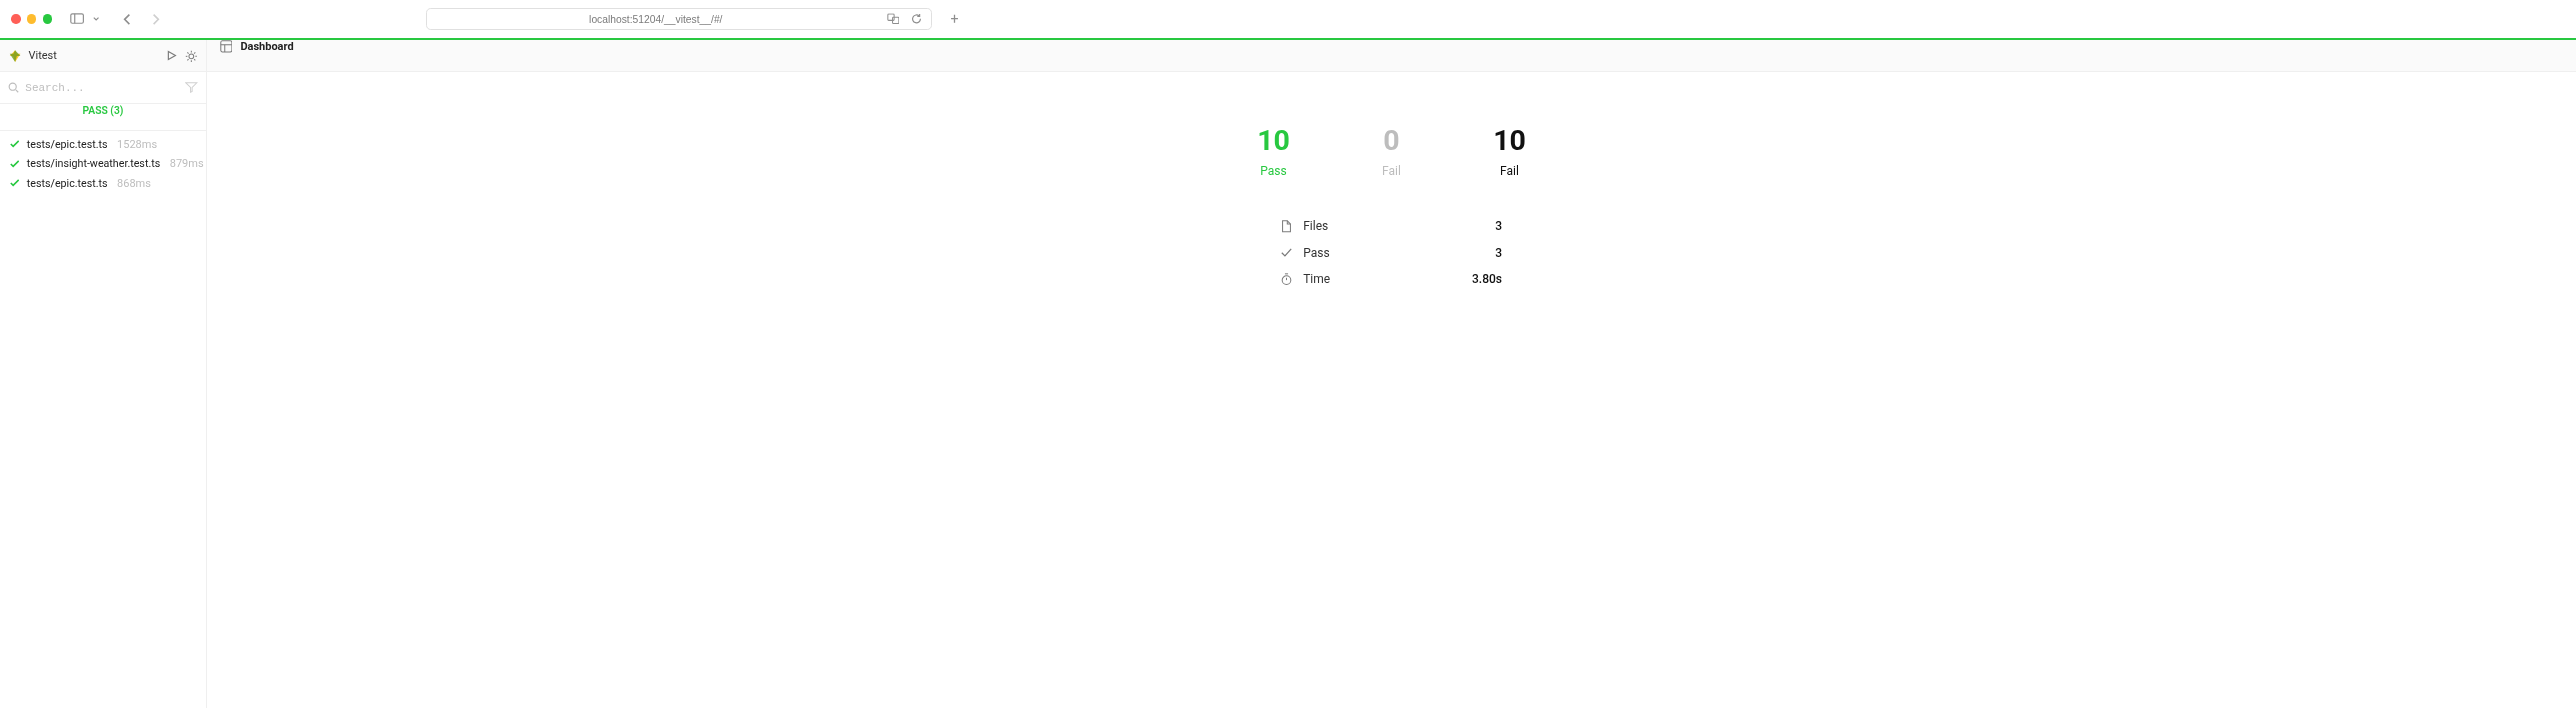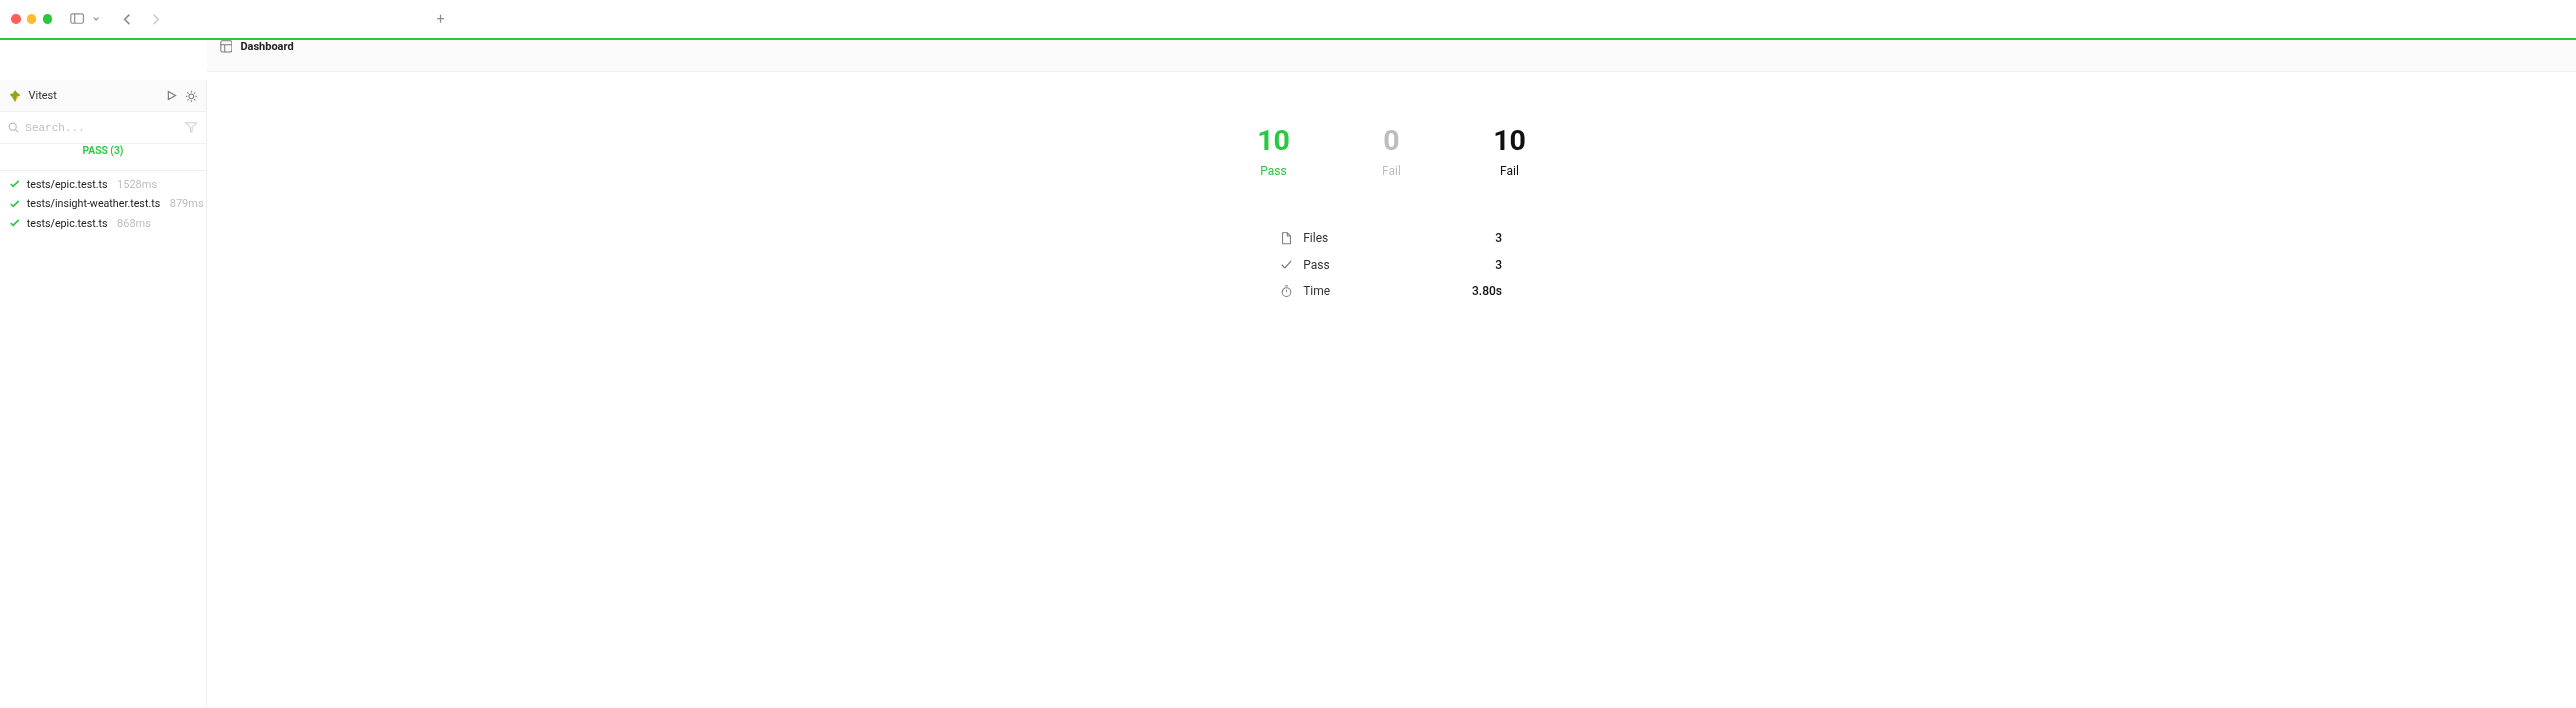--- a/index.html
+++ b/index.html
@@ -62,21 +62,20 @@
     .app {
       display: flex;
       height: calc(708px - 38px - 2.4px);
     }
     .side {
       width: 207px;
       border-right: 0.8px solid #efefef;
       display:flex;
       flex-direction:column;
       background:#fff;
-      margin-top:40px;
     }
     .side-header {
       height: 32px;
       display:flex;
       align-items:center;
       padding: 0 8px;
       gap:6.3px;
       background:#fafafa;
       border-bottom:0.8px solid #efefef;
     }
@@ -141,21 +140,20 @@
       gap:8px;
       padding:0 12.7px;
     }
     .dash-title { font-weight:700; font-size:11px; color:#222;}
     .dash-body {
       flex:1;
       display:flex;
       flex-direction:column;
       align-items:center;
       padding-top: 55px;
-      gap: 12px;
     }
     .sum-row {
       display:flex;
       gap:55px;
       text-align:center;
       margin-bottom: 35px;
     }
     .sum-col { min-width:63px; }
     .sum-num { font-size:28.5px; font-weight:700; line-height:1; }
     .sum-lbl { font-size:12px; margin-top:8px;}
@@ -208,20 +206,37 @@
     </span>
     <span class="tb-icon">
       <svg width="8" height="12.7" viewBox="0 0 10 16" fill="none" stroke="#cfcfcf" stroke-width="2">
           <polyline points="2,2 8,8 2,14"></polyline>
         </svg>
     </span>
   </div>
 
   <div style="flex:0 0 245px"></div>
 
+  <div class="addr-wrap">
+    <input class="addr" type="text" value="localhost:51204/__vitest__/#/" style="">
+    <div class="addr-right">
+      <span class="tb-icon">
+        <svg width="12.7" height="11" viewBox="0 0 16 14" fill="none" stroke="#8e8e8e" stroke-width="1.3">
+          <rect x="1" y="1" width="8" height="8" rx="1"></rect>
+            <rect x="7" y="5" width="8" height="8" rx="1"></rect>
+        </svg>
+      </span>
+      <span class="tb-icon">
+        <svg width="11" height="11" viewBox="0 0 14 14" fill="none" stroke="#8e8e8e" stroke-width="1.5">
+          <path d="M12 7a5 5 0 1 1-1.5-3.5"></path>
+            <polyline points="11,1 11,4 8,4"></polyline>
+        </svg>
+      </span>
+    </div>
+  </div>
 
   <span class="new-tab">+</span>
   <div style="flex:1"></div>
 </div>
 
 <div class="accent-rule"></div>
 
 <div class="app">
 
   <div class="side">

